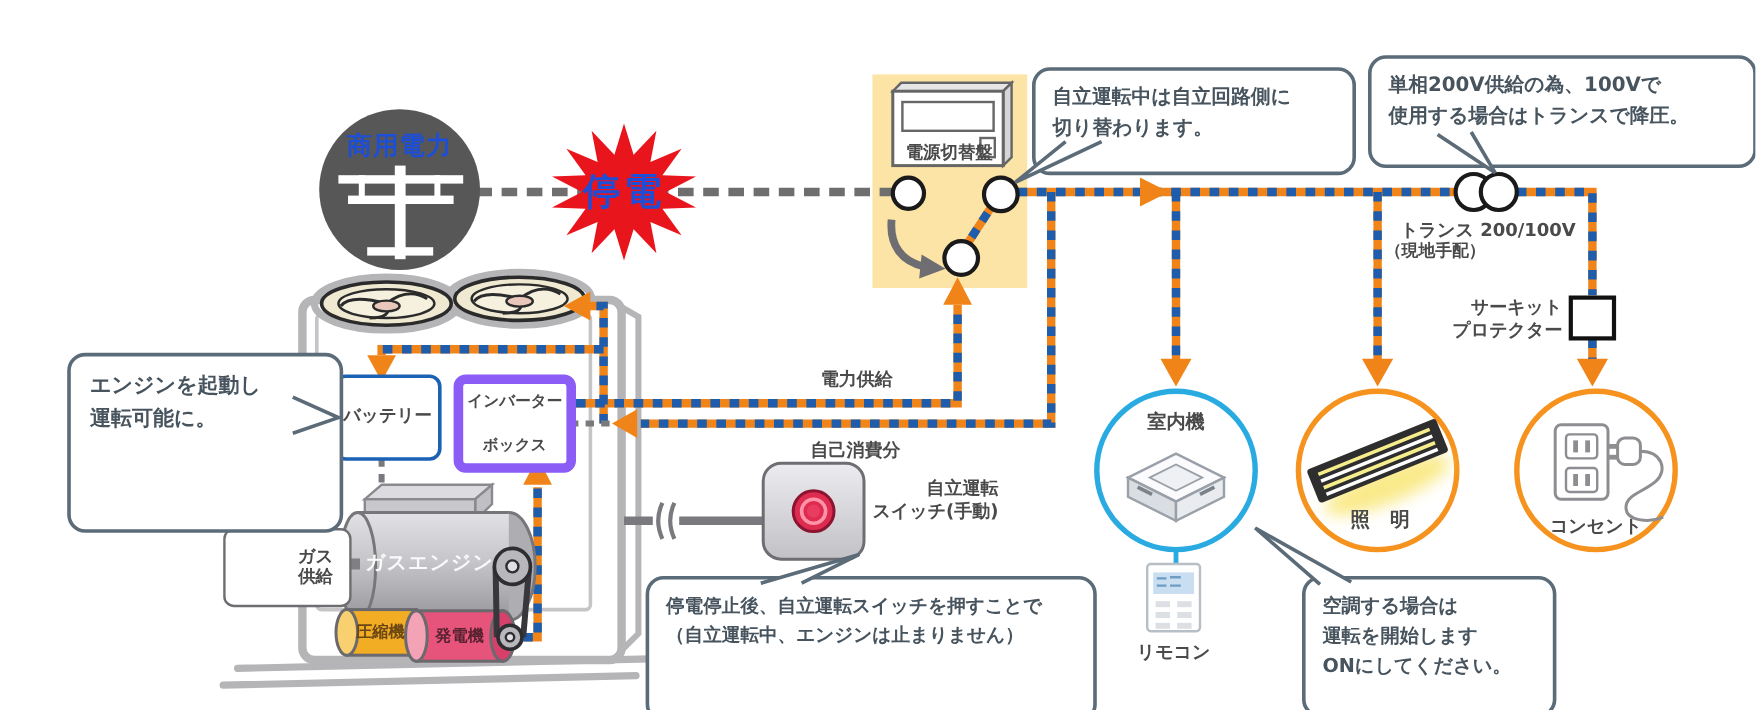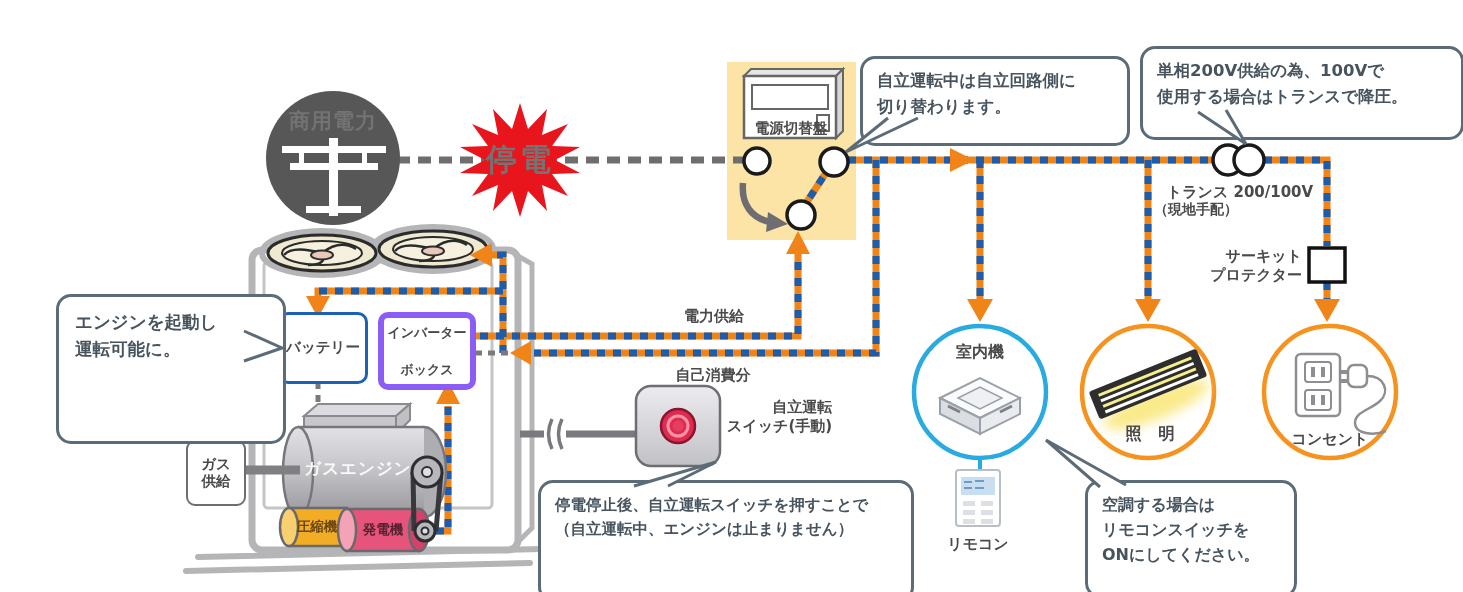--- a/index.html
+++ b/index.html
@@ -7,21 +7,21 @@
           font-family:"DejaVu Sans","Liberation Sans",sans-serif;color:#4a4a4a;}
   #canvas svg{position:absolute;left:0;top:0;}
   .abs{position:absolute;}
   .ctr{transform:translate(-50%,-50%);text-align:center;white-space:nowrap;}
   .lbl{font-size:15px;color:#4a4a4a;font-weight:600;line-height:1.25;}
   .callout{position:absolute;background:#fff;border:3px solid #5b6b78;border-radius:15px;
            color:#47545e;font-weight:600;line-height:1.55;z-index:5;}
   .callout div{white-space:nowrap;}
   .box{position:absolute;background:#fff;border-radius:10px;display:flex;flex-direction:column;
        align-items:center;justify-content:center;line-height:1.2;font-weight:600;z-index:4;}
-  .white{color:#737373;}
+  .white{color:#1d4ed8;}
   #tails{z-index:6;pointer-events:none;}
   #wires{z-index:1;}
   .txt{z-index:7;}
 </style>
 </head>
 <body>
 
 <div id="canvas">
 
 <svg id="wires" width="1463" height="592" viewBox="0 0 1463 592">
@@ -263,28 +263,28 @@
 
 <div class="abs ctr txt lbl" style="left:980px;top:352px;font-size:16px;">室内機</div>
 <div class="abs ctr txt lbl" style="left:1150px;top:434px;font-size:16.5px;">照　明</div>
 <div class="abs ctr txt lbl" style="left:1330px;top:439px;">コンセント</div>
 <div class="abs ctr txt lbl" style="left:978px;top:544px;">リモコン</div>
 
 <div class="box" style="left:278px;top:312px;width:84px;height:66px;border:3px solid #1b62b5;font-size:14.5px;align-items:center;">
   <div>バッテリー</div>
 </div>
 
-<div class="box" style="left:378px;top:312px;width:86px;height:66px;border:6px solid #8b5cf6;font-size:13px;gap:21px;">
+<div class="box" style="left:378px;top:312px;width:86px;height:66px;border:8px solid #8b5cf6;font-size:13px;gap:21px;">
   <div>インバーター</div>
   <div>ボックス</div>
 </div>
 
 <div class="abs ctr txt" style="left:358px;top:469px;font-size:16.5px;color:#fafafa;font-weight:600;letter-spacing:1px;">ガスエンジン</div>
 
-<div class="box" style="left:186px;top:440px;width:56px;height:62px;border:2.5px solid #6e6e72;border-radius:9px;font-size:14.5px;color:#4a4a4a;">
+<div class="box" style="left:186px;top:440px;width:56px;height:62px;border:2.5px solid #6e6e72;border-radius:9px;font-size:14.5px;color:#4a4a4a;padding-left:47px;">
   <div>ガス</div>
   <div>供給</div>
 </div>
 
 <div class="abs ctr txt" style="left:317px;top:527px;font-size:13.5px;font-weight:700;color:#6b4712;">圧縮機</div>
 <div class="abs ctr txt" style="left:383px;top:530px;font-size:13.5px;font-weight:700;color:#5a2230;">発電機</div>
 
 <div class="abs txt lbl" style="left:727px;top:398px;text-align:right;">
   <div>自立運転</div>
   <div>スイッチ(手動)</div>
@@ -305,21 +305,21 @@
   <div>運転可能に。</div>
 </div>
 
 <div class="callout" style="left:538px;top:480px;width:342px;height:96px;padding:10px 14px;font-size:15.5px;">
   <div>停電停止後、自立運転スイッチを押すことで</div>
   <div>（自立運転中、エンジンは止まりません）</div>
 </div>
 
 <div class="callout" style="left:1085px;top:480px;width:178px;height:92px;padding:10px 14px;font-size:16px;">
   <div>空調する場合は</div>
-  <div>リモコンスイッチを</div>
+  <div>運転を開始します</div>
   <div>ONにしてください。</div>
 </div>
 
 <svg id="tails" width="1463" height="592" viewBox="0 0 1463 592">
   <path d="M888 118 L846 152 L918 118" fill="#fff" stroke="#5b6b78" stroke-width="3"></path>
   <path d="M1198 112 L1246 144 L1226 110" fill="#fff" stroke="#5b6b78" stroke-width="3"></path>
   <path d="M244 331 L282 348 L244 361" fill="#fff" stroke="#5b6b78" stroke-width="3"></path>
   <path d="M634 486 L716 462 L668 486" fill="#fff" stroke="#5b6b78" stroke-width="3"></path>
   <path d="M1100 487 L1046 440 L1126 485" fill="#fff" stroke="#5b6b78" stroke-width="3"></path>
 </svg>

